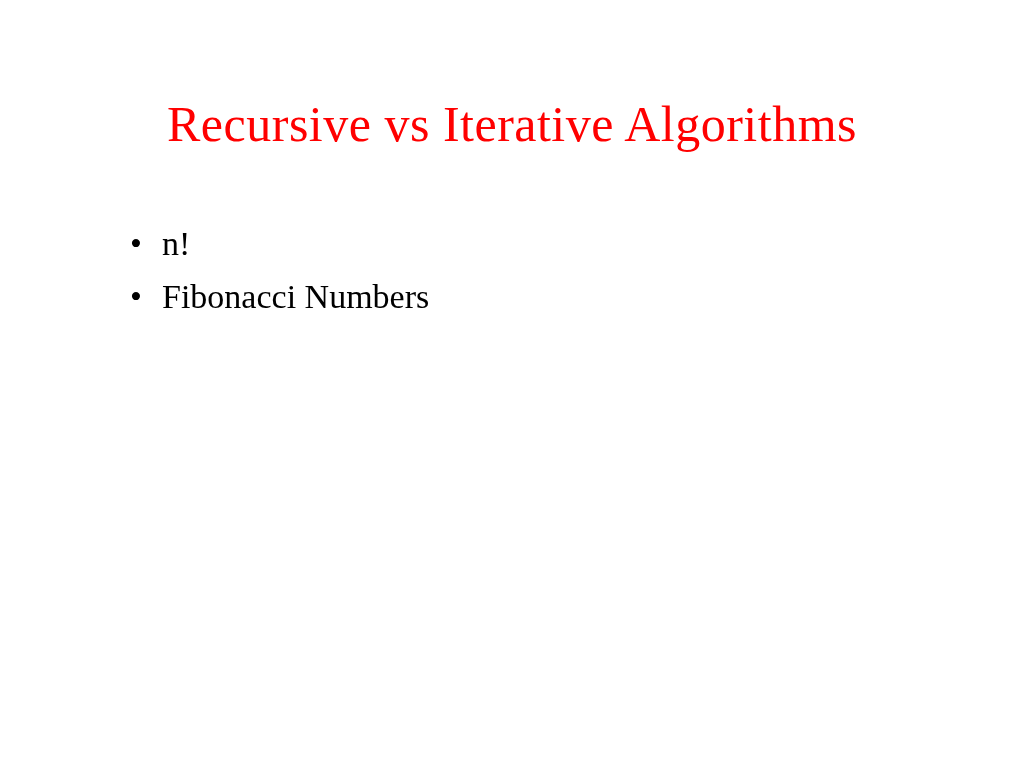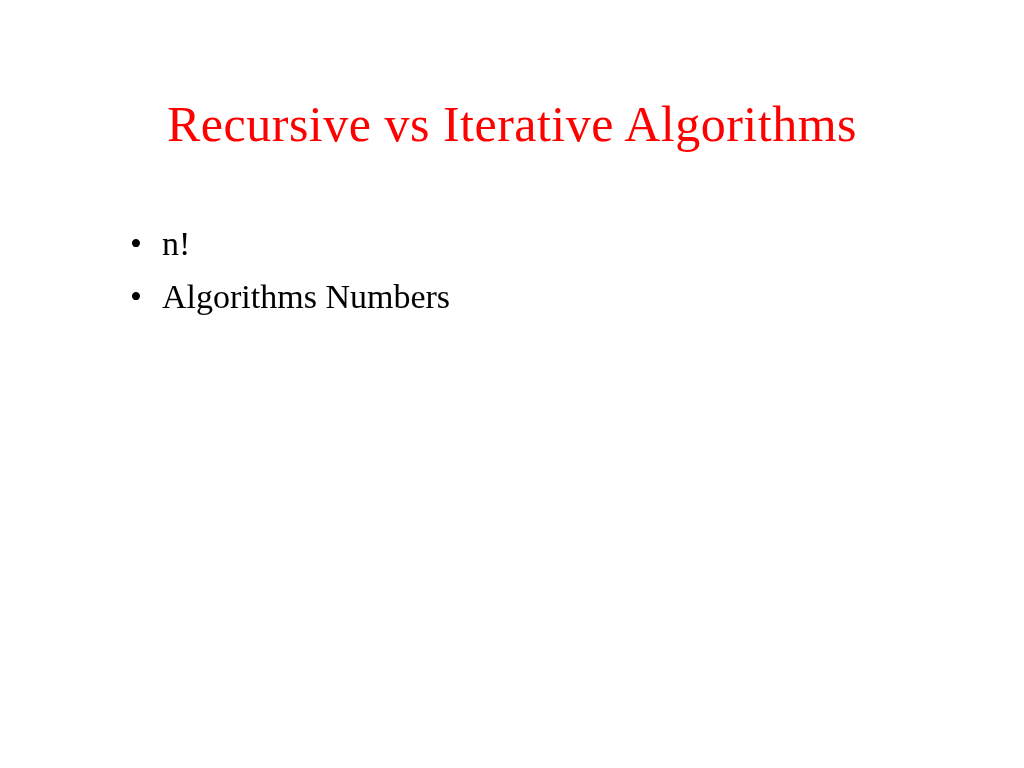--- a/index.html
+++ b/index.html
@@ -46,15 +46,15 @@
       font-size: 34px;
     }
   </style>
 </head>
 <body>
 
 <div class="slide">
   <h1 class="title">Recursive vs Iterative Algorithms</h1>
   <ul class="bullets">
     <li>n!</li>
-    <li>Algorithms Numbers</li>
+    <li>Fibonacci Numbers</li>
   </ul>
 </div>
 
 </body></html>

